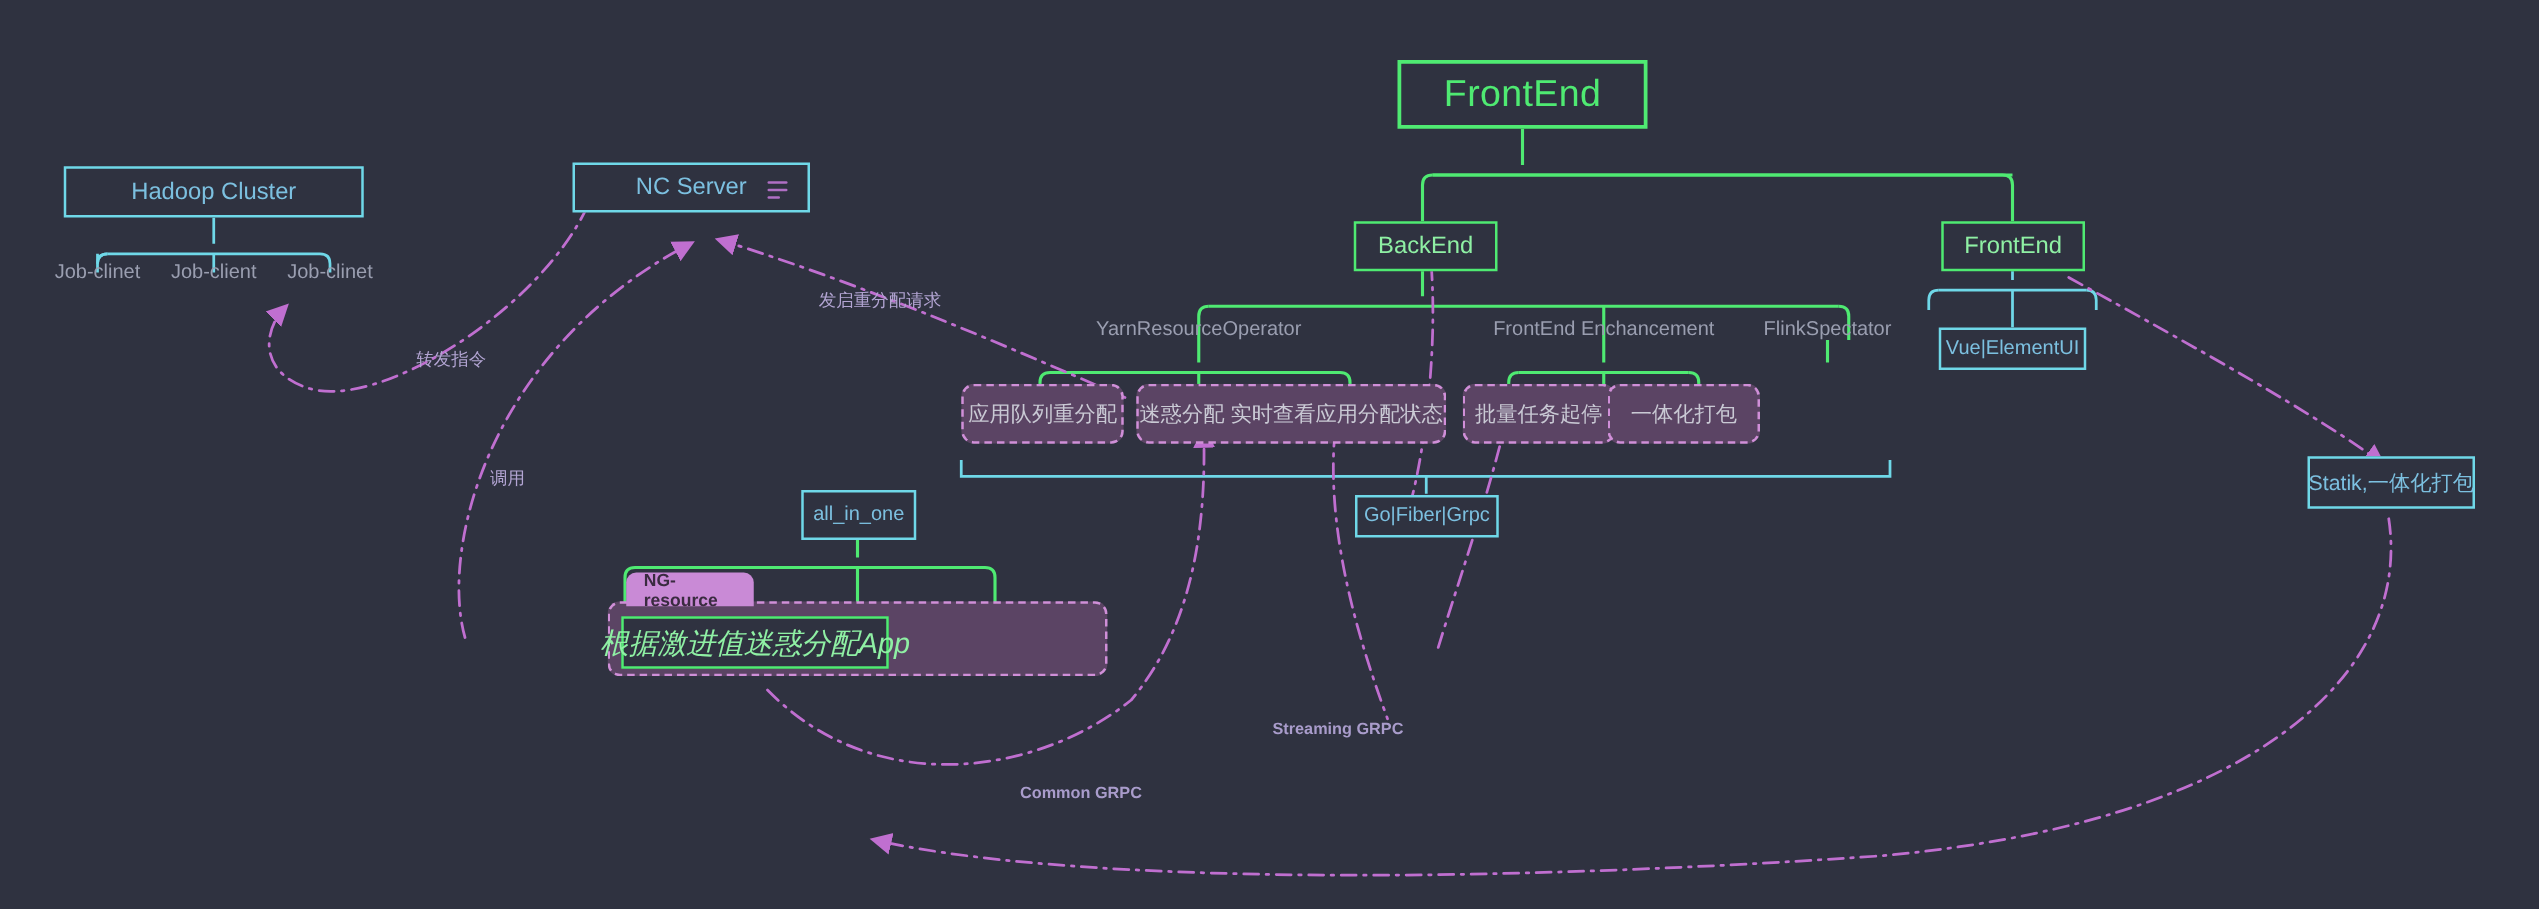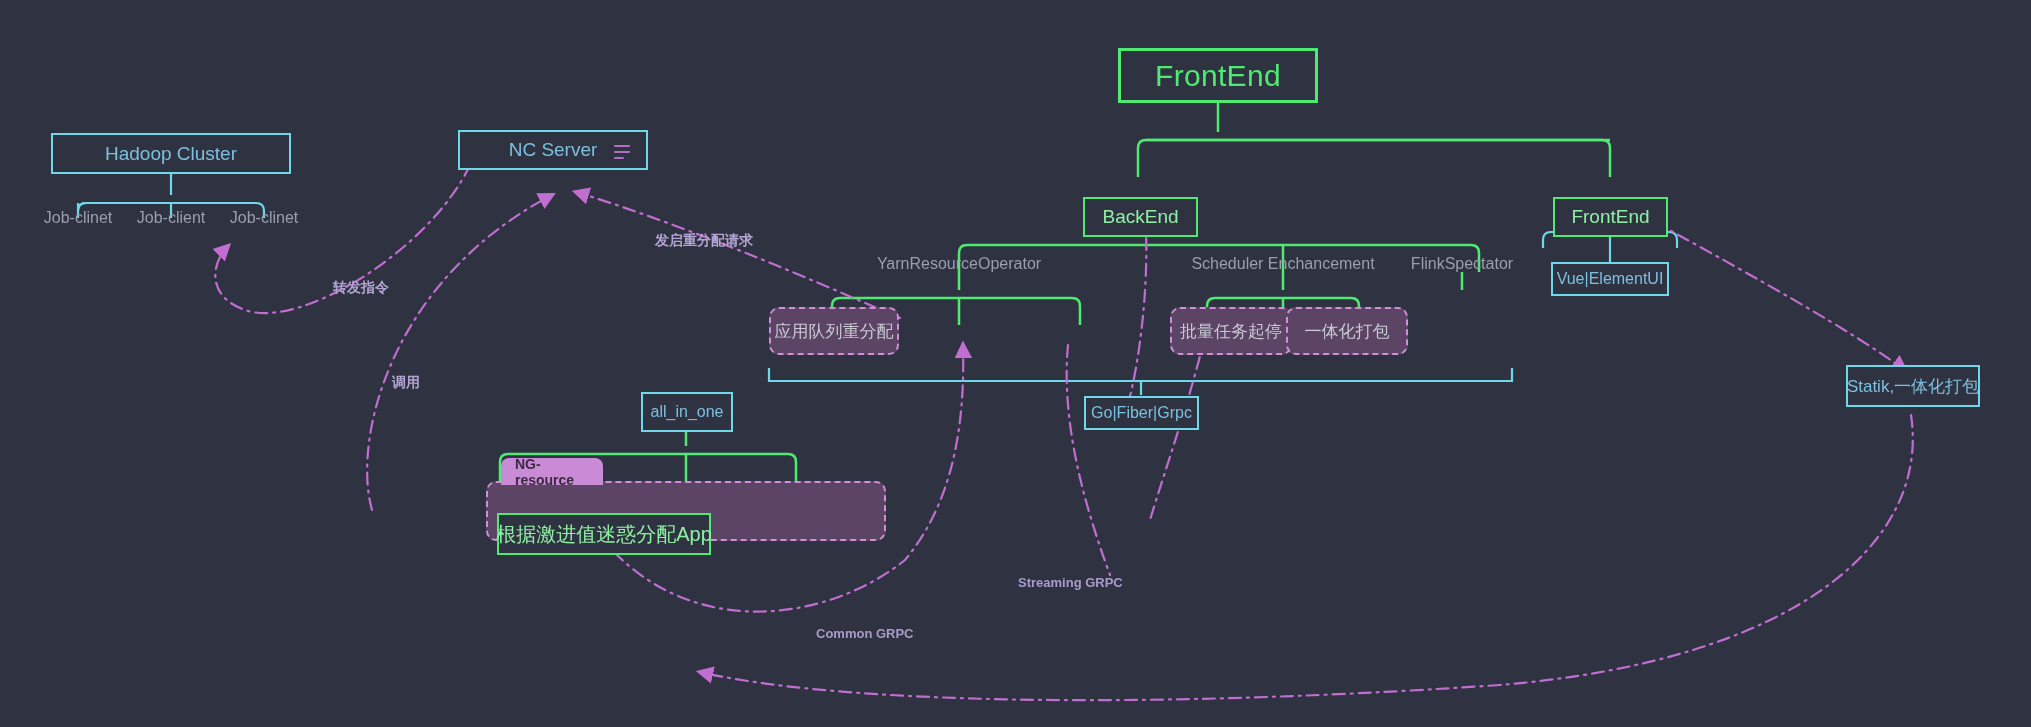--- a/index.html
+++ b/index.html
@@ -8,33 +8,33 @@
     font-family:"Liberation Sans","DejaVu Sans",sans-serif;
   }
   #stage{position:absolute;inset:0;width:2031px;height:727px;}
   #wires{position:absolute;left:0;top:0;width:2031px;height:727px;pointer-events:none;}
 
   .node{position:absolute;box-sizing:border-box;display:flex;align-items:center;
         justify-content:center;white-space:nowrap;}
 
   
   .b-green{border:3px solid #4fea72;color:#4fea72;background:#2f3240;}
-  .b-green-thin{border:2px solid #4fea72;color:#8ff0a4;background:#2f3240;margin-top:20px;}
+  .b-green-thin{border:2px solid #4fea72;color:#8ff0a4;background:#2f3240;}
   .b-cyan{border:2px solid #6fd8e8;color:#7cc0e0;background:#2f3240;}
   .b-purple{border:2px dashed #d08fd8;color:#c9c9d4;background:#5b4464;border-radius:10px;}
   .plain{color:#9a9eb0;background:transparent;border:none;}
 
   .title-node{font-size:30px;letter-spacing:.3px;}
   .mid-node{font-size:19px;}
   .small-node{font-size:16px;}
   .cjk{font-size:17px;}
-  .cjk-lg{font-size:20px;}
+  .cjk-lg{font-size:23px;font-style:italic;}
 
   .wire-label{position:absolute;color:#a99ccb;font-size:13px;font-weight:bold;white-space:nowrap;}
-  .wire-label.cjk-lbl{font-weight:bold;font-size:14px;color:#b3a5d3;}
+  .wire-label.cjk-lbl{font-weight:normal;font-size:14px;color:#b3a5d3;}
 
   
   .group-box{position:absolute;box-sizing:border-box;border:2px dashed #d08fd8;
              background:#5b4464;border-radius:10px;}
   .group-tab{position:absolute;box-sizing:border-box;background:#c98ad6;color:#3a2b40;
              font-size:14px;font-weight:bold;border-radius:8px 8px 0 0;
              display:flex;align-items:center;padding:0 14px;}
 
   .hamburger{position:absolute;display:flex;flex-direction:column;gap:4px;}
   .hamburger i{display:block;height:2px;background:#b06fc4;border-radius:1px;}
@@ -146,28 +146,31 @@
     <span>BackEnd</span>
   </div>
   <div class="node b-green-thin mid-node" style="left:1553px;top:177px;width:115px;height:40px;">
     <span>FrontEnd</span>
   </div>
 
   <div class="node plain small-node" style="left:859px;top:253px;width:200px;height:22px;">
     <span>YarnResourceOperator</span>
   </div>
   <div class="node plain small-node" style="left:1183px;top:253px;width:200px;height:22px;">
-    <span>Scheduler Enchancement</span>
+    <span>FrontEnd Enchancement</span>
   </div>
   <div class="node plain small-node" style="left:1392px;top:253px;width:140px;height:22px;">
     <span>FlinkSpectator</span>
   </div>
 
   <div class="node b-purple cjk" style="left:769px;top:307px;width:130px;height:48px;">
     <span>应用队列重分配</span>
+  </div>
+  <div class="node b-purple cjk" style="left:909px;top:307px;width:248px;height:48px;">
+    <span>迷惑分配    实时查看应用分配状态</span>
   </div>
   <div class="node b-purple cjk" style="left:1170px;top:307px;width:122px;height:48px;">
     <span>批量任务起停</span>
   </div>
   <div class="node b-purple cjk" style="left:1286px;top:307px;width:122px;height:48px;">
     <span>一体化打包</span>
   </div>
 
   <div class="node b-cyan small-node" style="left:1084px;top:396px;width:115px;height:34px;">
     <span>Go|Fiber|Grpc</span>

